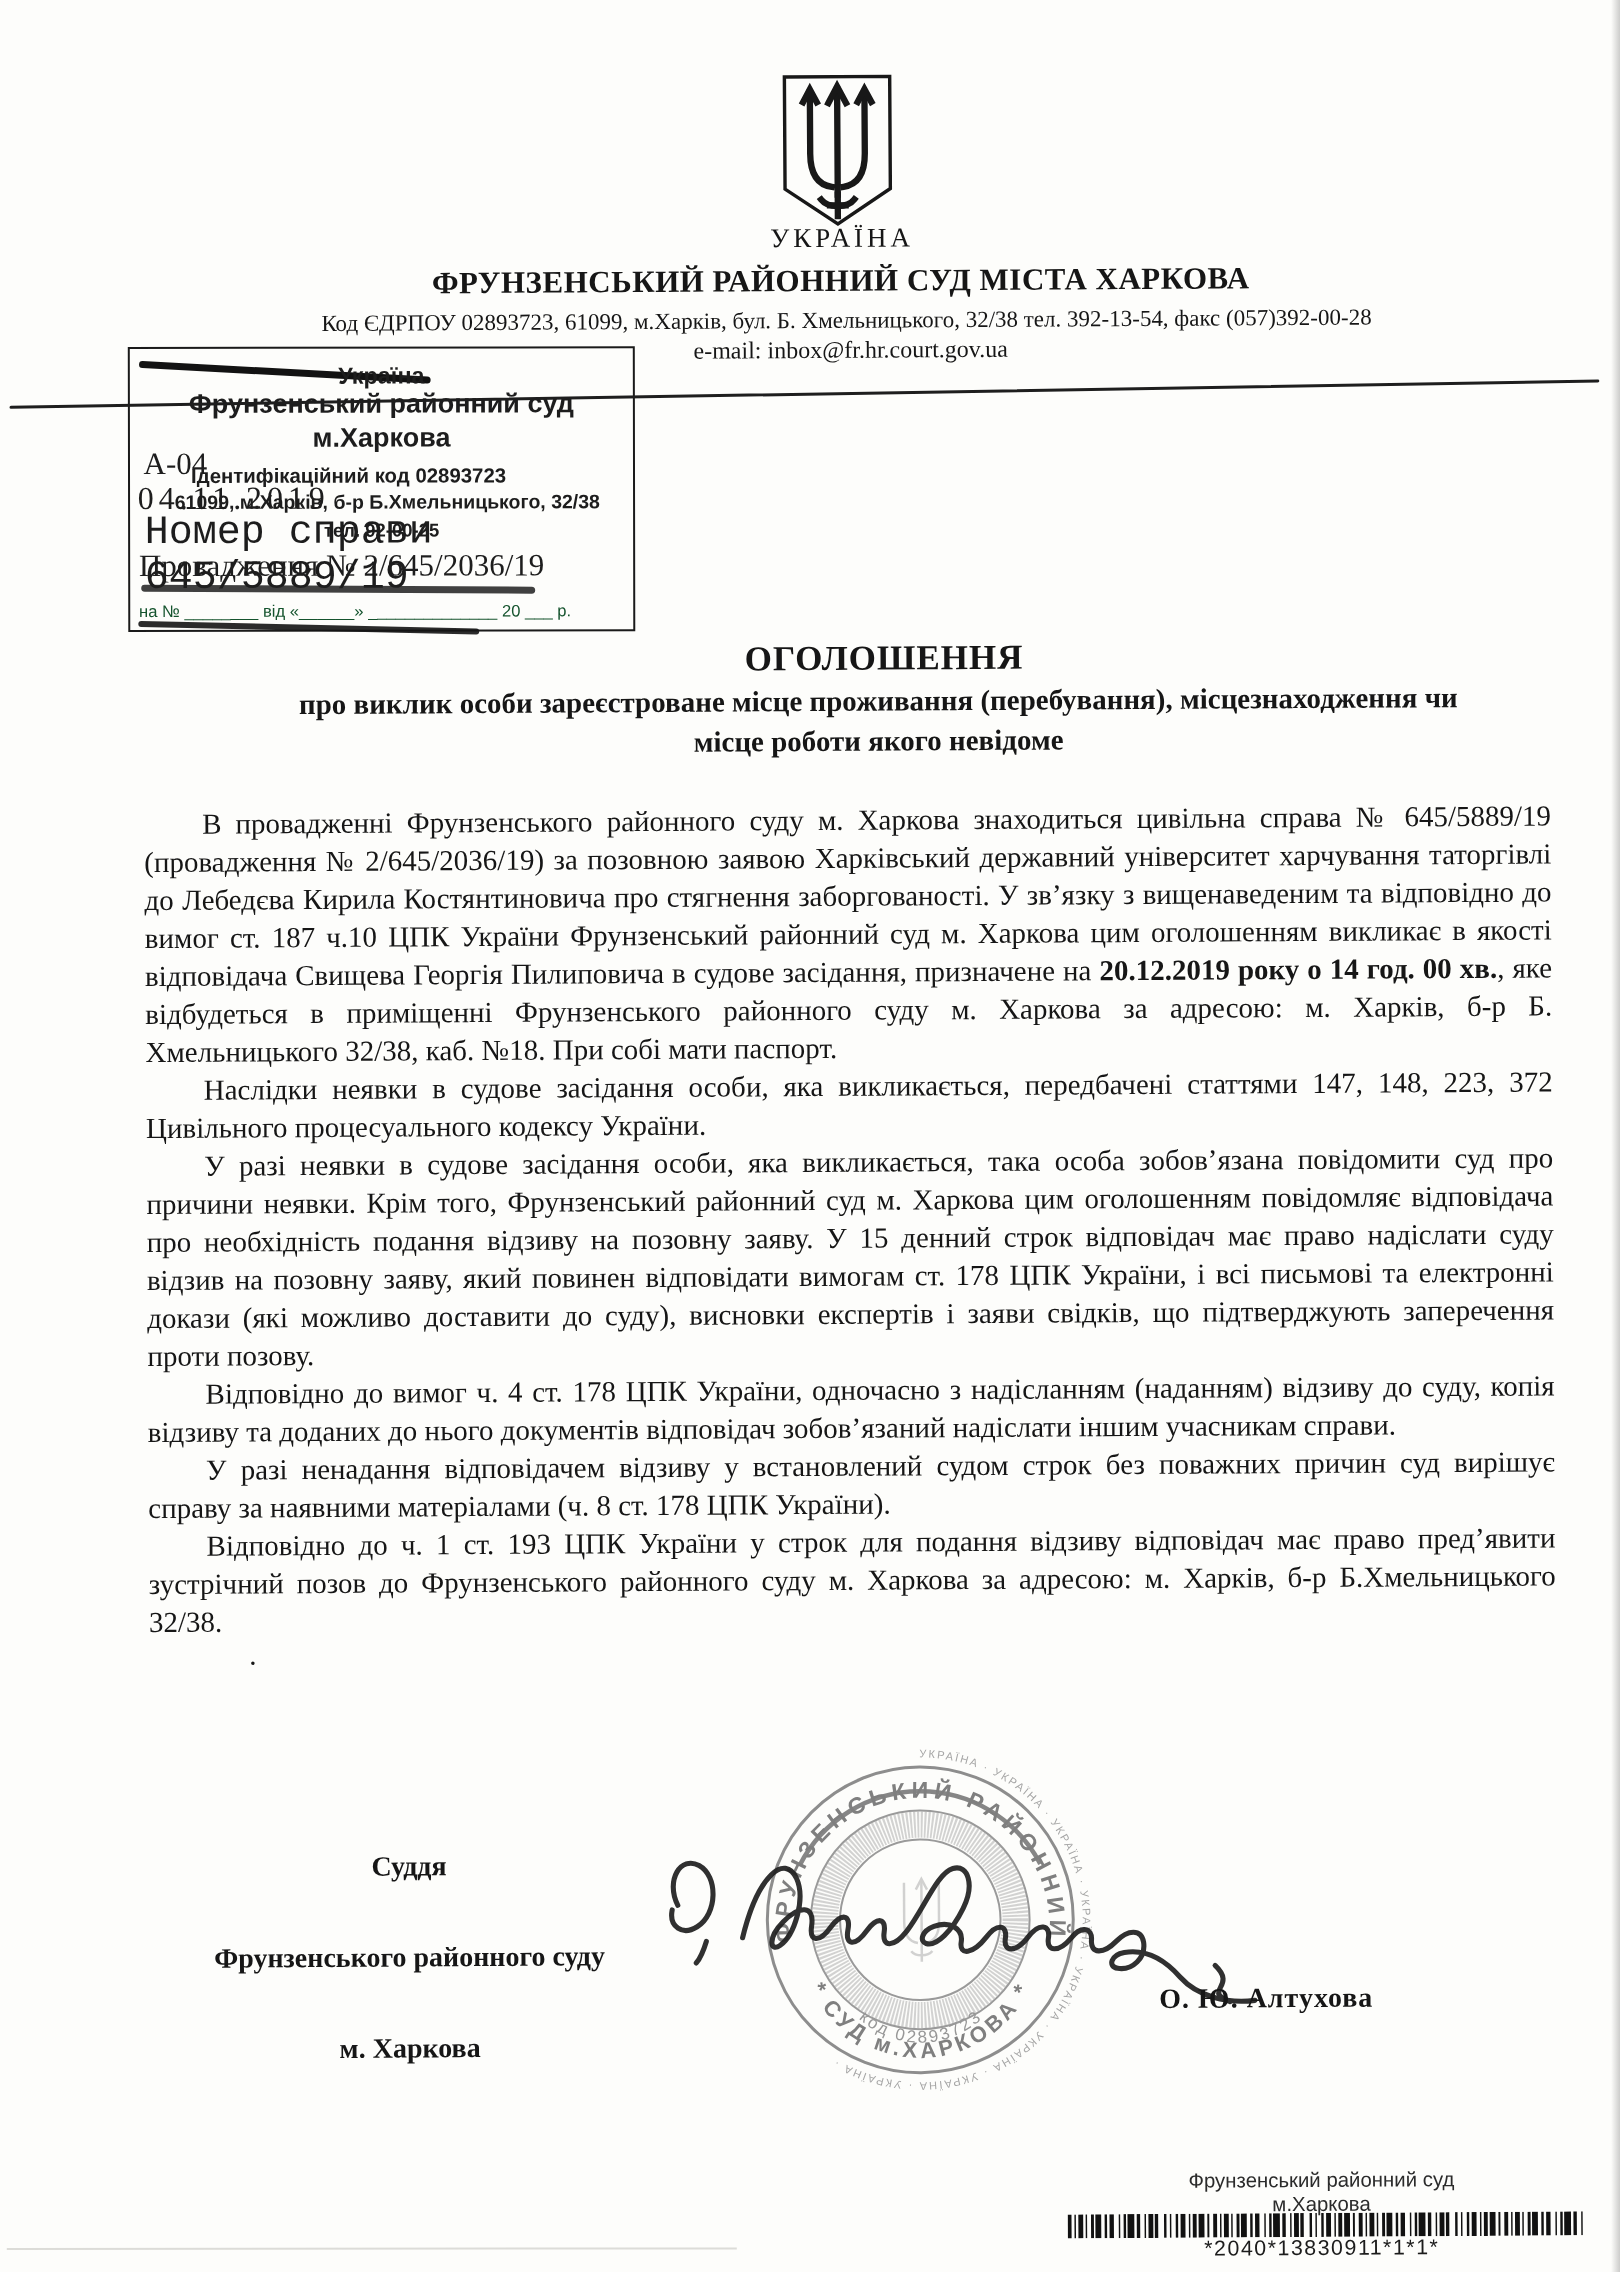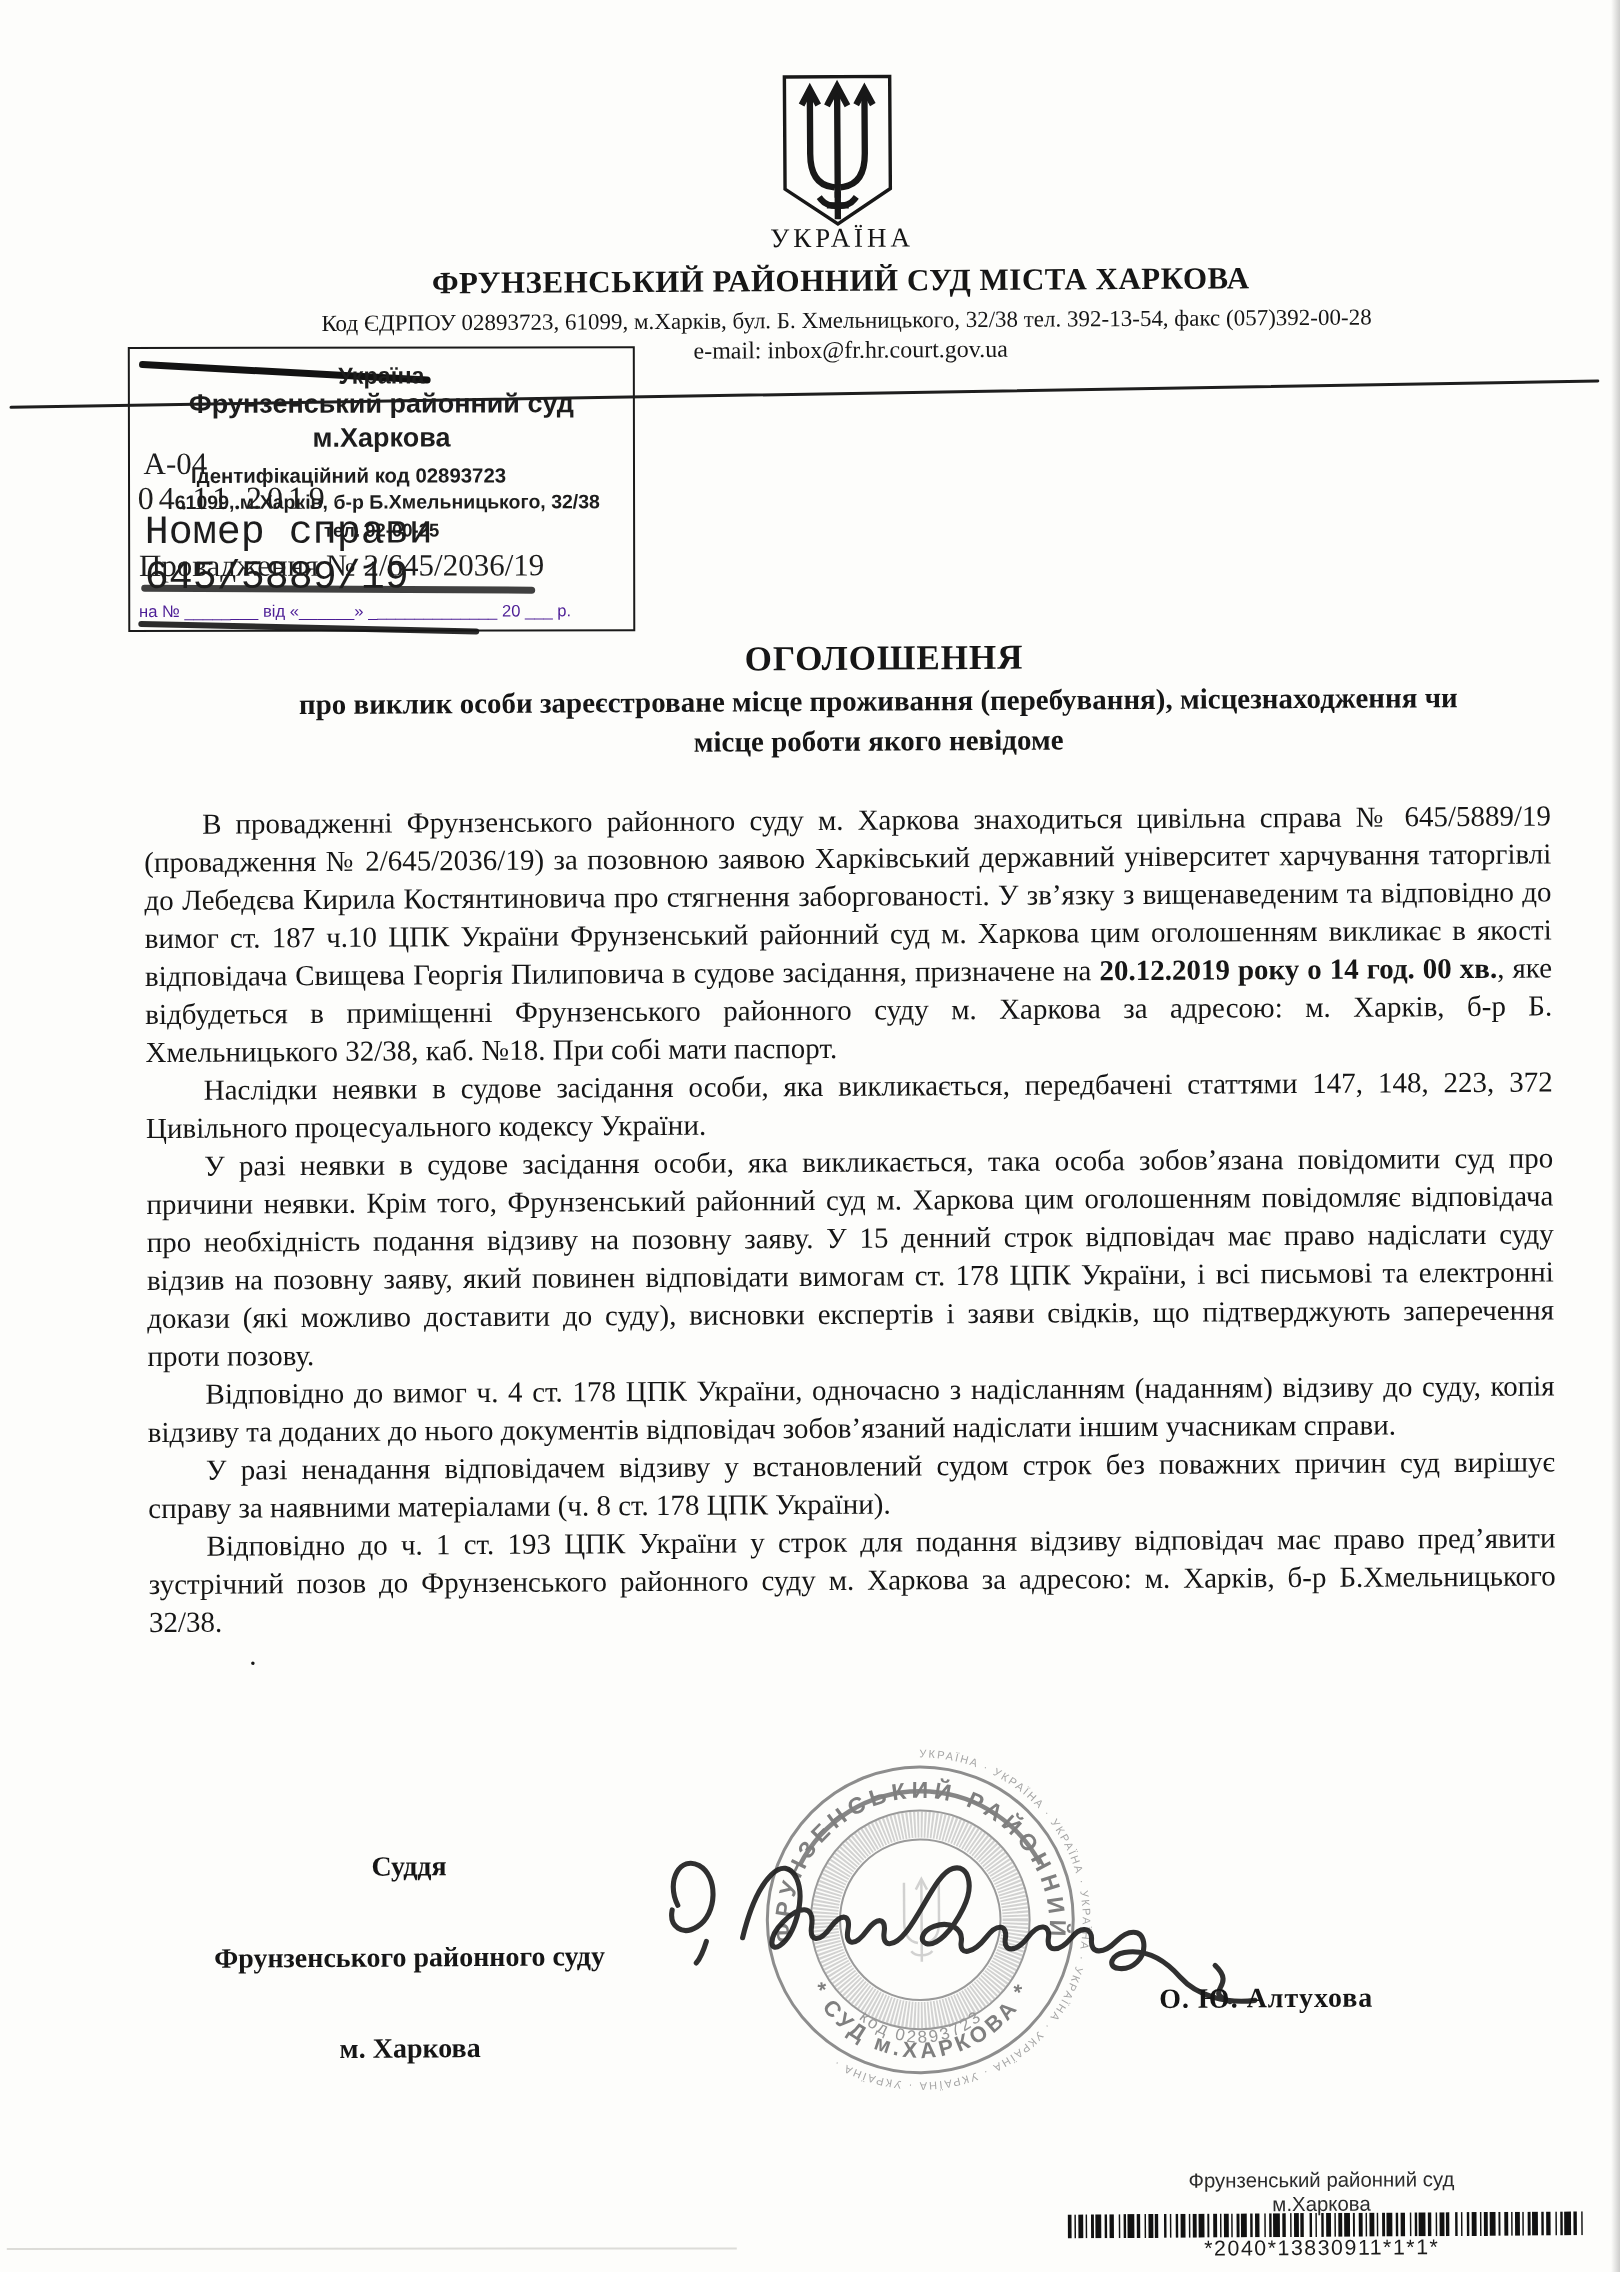--- a/index.html
+++ b/index.html
@@ -31,21 +31,21 @@
   .sb-court{left:0;top:40px;width:100%;font-size:27px;font-weight:bold;}
   .sb-city{left:0;top:74px;width:100%;font-size:27px;font-weight:bold;}
   .sb-a04{left:13.6px;top:97px;font-size:31px;font-family:"Liberation Serif",serif;font-weight:normal;text-align:right;}
   .sb-id{left:61px;top:116px;width:414px;font-size:20.4px;font-weight:bold;}
   .sb-addr{left:10.7px;top:142px;width:482px;font-size:19.5px;font-weight:bold;padding-left:34px;}
   .sb-date{left:7.8px;top:131px;font-size:32px;letter-spacing:4.9px;font-family:"Liberation Serif",serif;}
   .sb-tel{left:0;top:171px;width:100%;font-size:18.5px;font-weight:bold;}
   .sb-case{left:14.6px;top:161px;font-size:40px;font-family:Liberation Mono, monospace;}
   .sb-proc{left:8.8px;top:199px;font-size:31px;font-family:"Liberation Serif",serif;}
   .sb-proc-smudge{left:10.7px;top:237px;width:394px;height:6.8px;background:#1f1f1f;border-radius:3.9px;transform:rotate(0.4deg);opacity:.85;}
-  .sb-ref{left:8.8px;top:253px;width:487px;font-size:16.6px;color:#4c1d95;}
+  .sb-ref{left:8.8px;top:253px;width:487px;font-size:16.6px;color:#14532d;}
   .smudge-top{left:8.8px;top:19.5px;width:292px;height:6.8px;background:#121212;border-radius:4.9px;transform:rotate(3.2deg);}
   .smudge-bot{left:7.8px;top:276px;width:341px;height:5.8px;background:#141414;border-radius:4.9px;transform:rotate(1.4deg);opacity:.9;}
   .strike-line{left:13.6px;top:401px;width:1590px;height:2.9px;background:#1e1e1e;transform:rotate(-0.6deg);transform-origin:left center;border-radius:1.5px;}
 
   
   .title{left:80px;top:639px;width:1532px;font-size:35px;font-weight:bold;letter-spacing:1px;transform:translateX(41px);}
   .subtitle{left:146px;top:681px;width:1412px;font-size:29px;font-weight:bold;line-height:40px;transform:translateX(29px);}
   .body-text{left:146px;top:801px;width:1407px;font-size:29px;line-height:38px;text-align:justify;}
   .body-text p{margin:0;text-indent:58px;}
   .stray-dot{left:246px;top:1635px;font-size:29px;}

